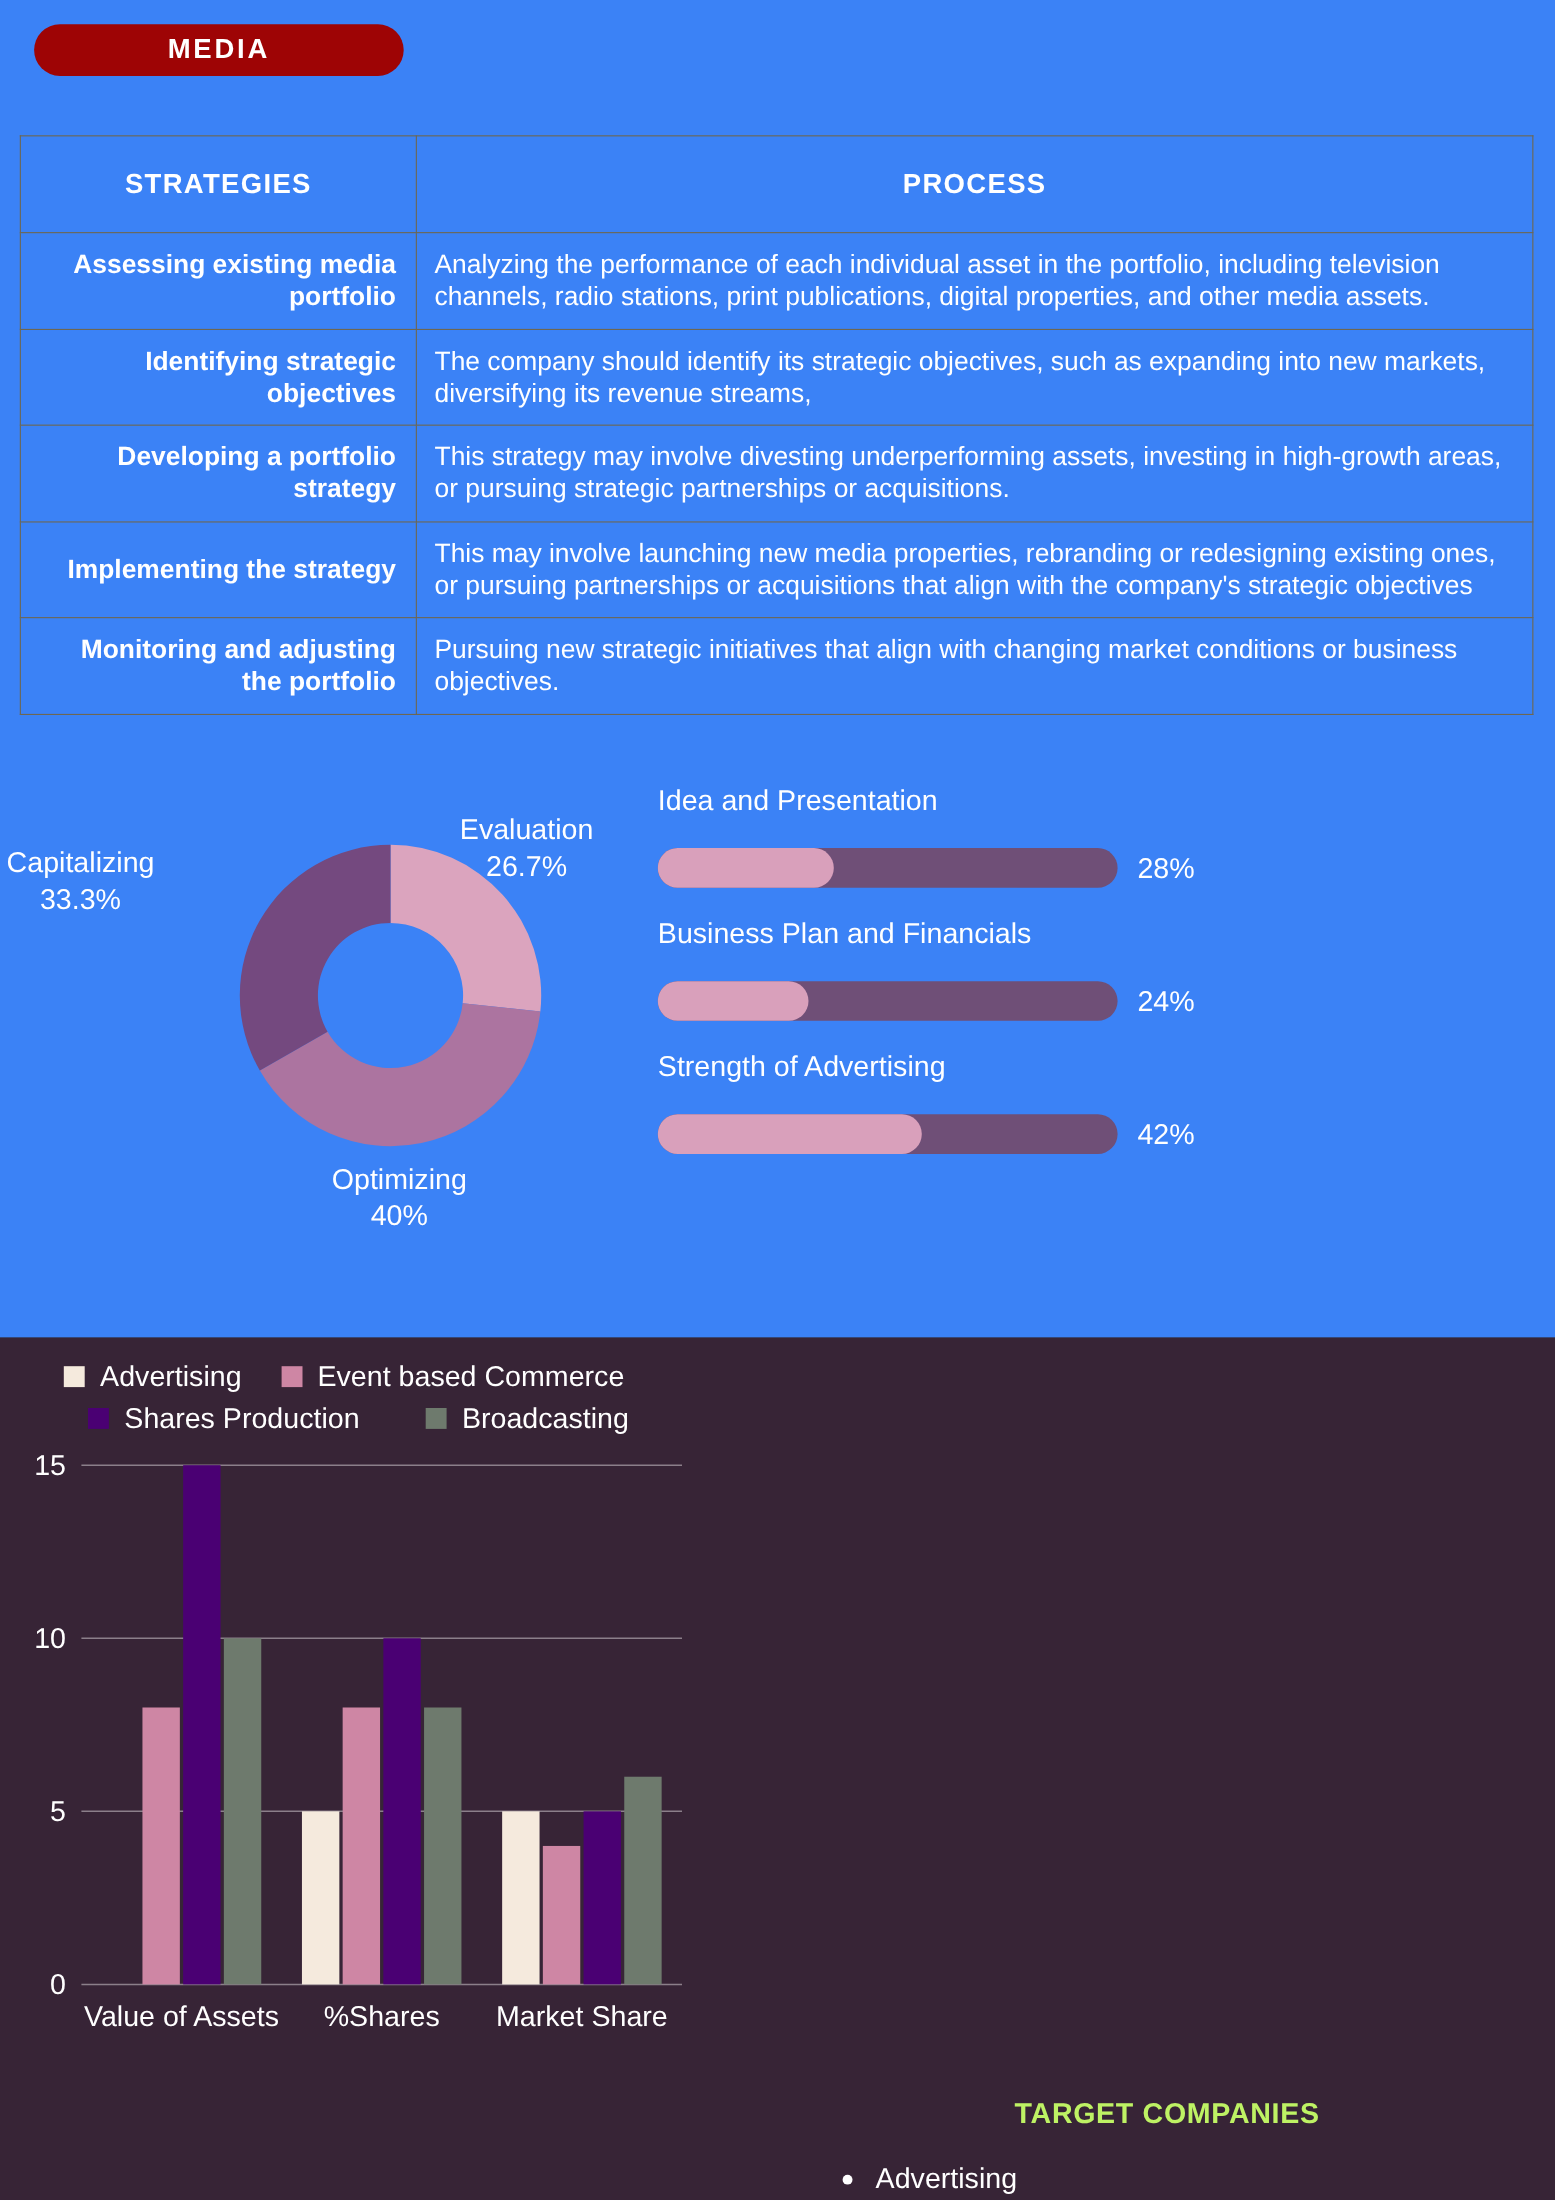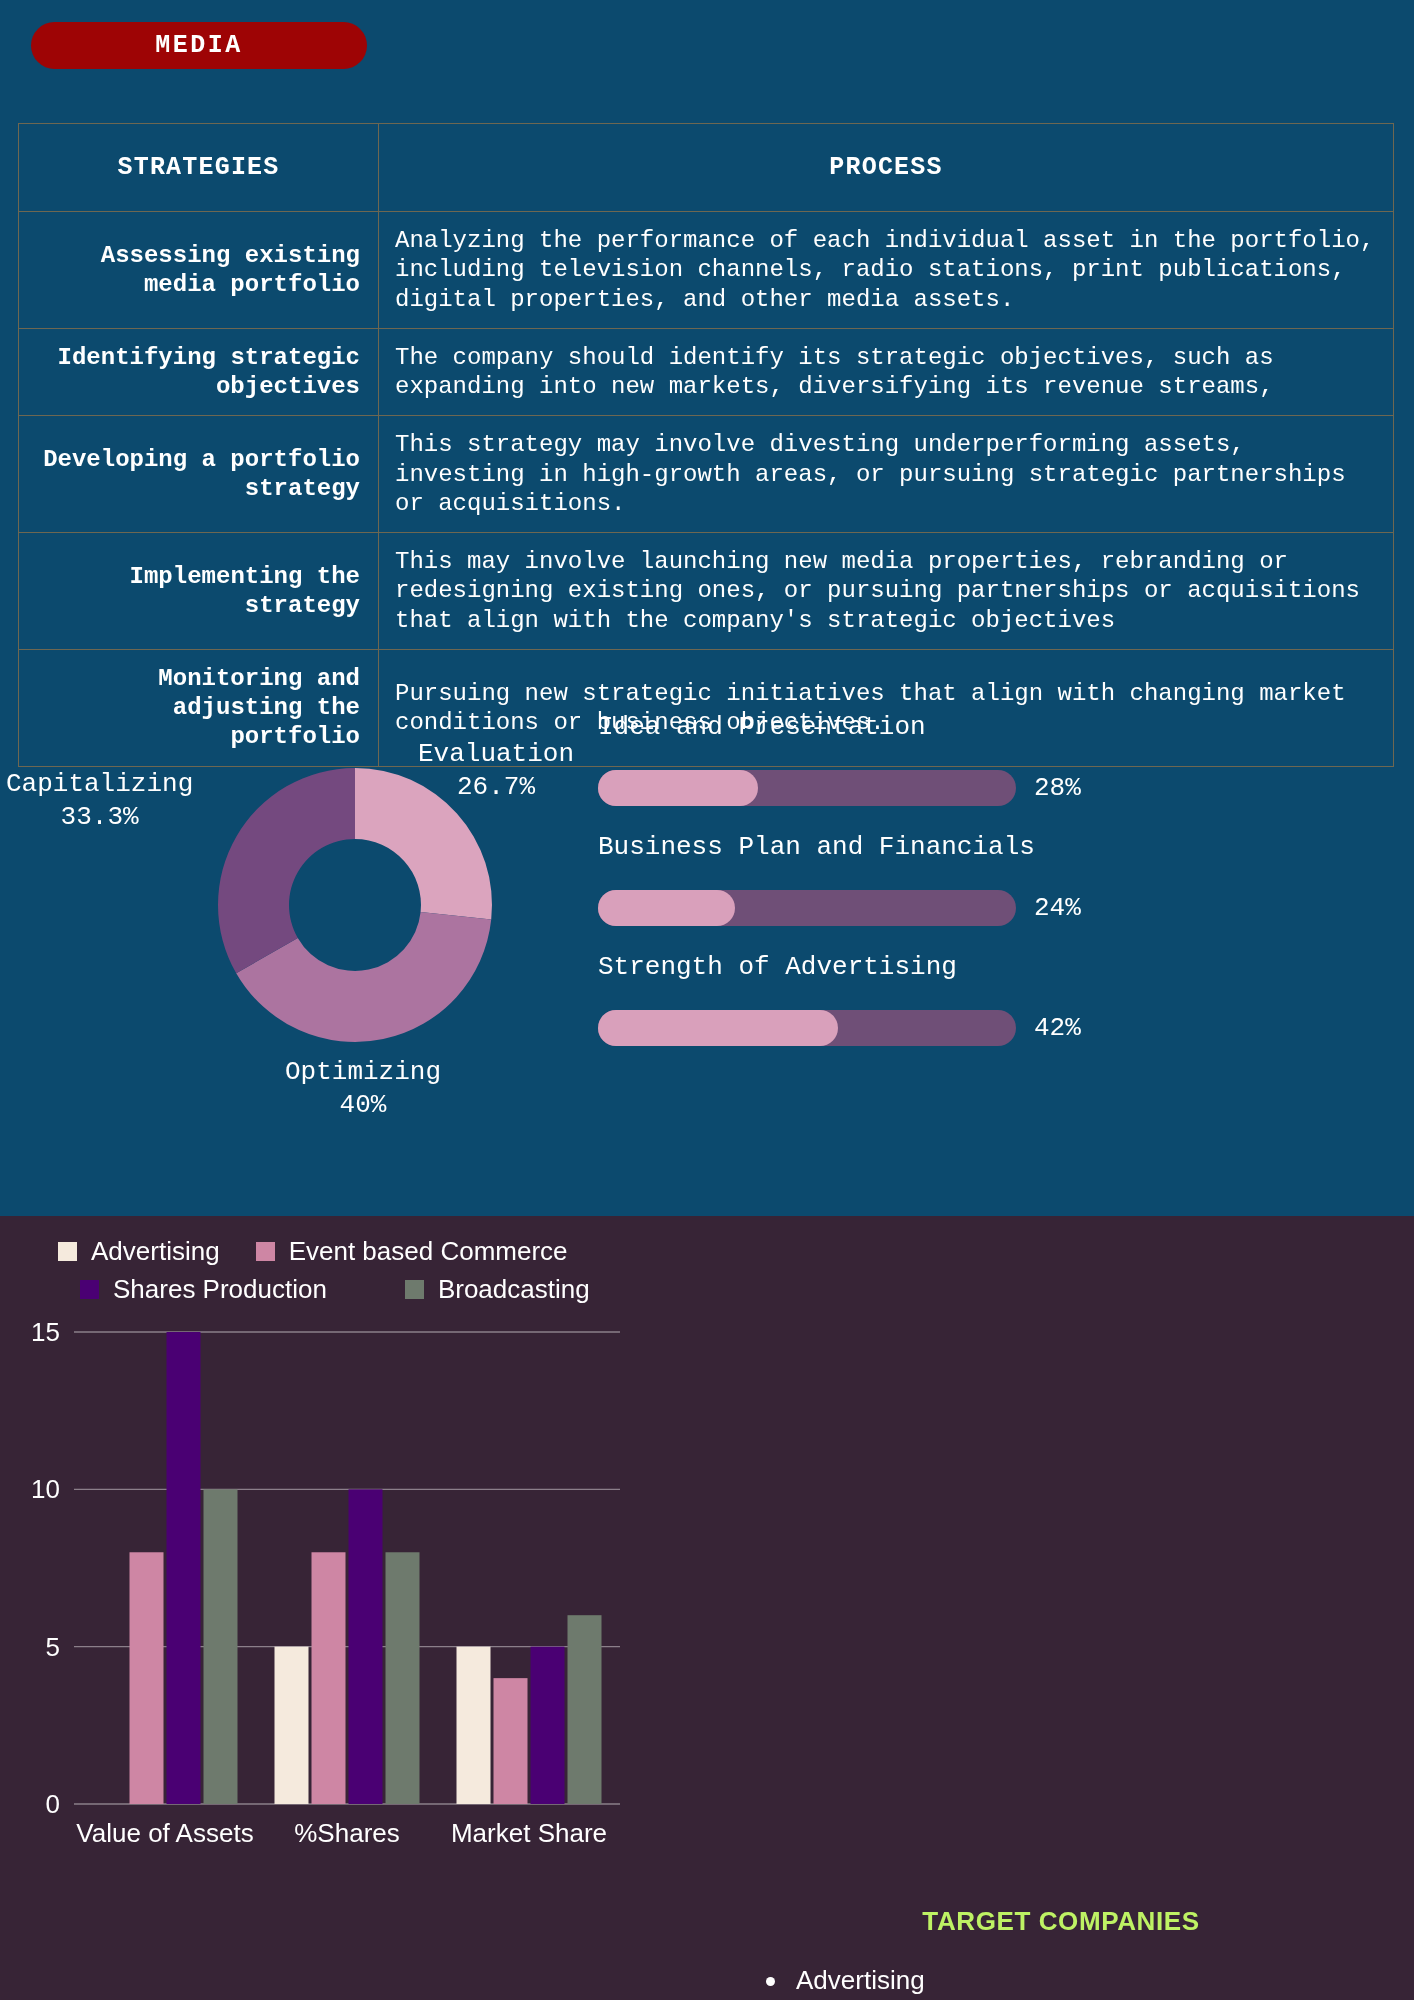--- a/index.html
+++ b/index.html
@@ -11,22 +11,21 @@
     color: #ffffff;
     overflow: hidden;
   }
 
   .page { position: relative; width: 1414px; height: 2000px; }
 
   
   .top-section {
     position: absolute; left: 0; top: 0;
     width: 1414px; height: 1216px;
-    background: #0c4a6e;
-    font-family: Liberation Mono, monospace;
+    background: #3b82f6;
   }
 
   
   .badge {
     position: absolute; left: 31px; top: 22px;
     width: 336px; height: 47px;
     background: #9E0405;
     border-radius: 24px;
     display: flex; align-items: center; justify-content: center;
   }
@@ -121,21 +120,21 @@
     width: 650px;
   }
   .legend-line { display: flex; align-items: center; margin-bottom: 7px; }
   .legend-item { display: flex; align-items: center; }
   .legend-swatch {
     width: 19px; height: 19px; flex: 0 0 19px; margin-right: 14px;
   }
   .legend-text { font-size: 26px; color: #ffffff; white-space: nowrap; }
   .legend-line .legend-item + .legend-item { margin-left: 36px; }
   .legend-line.row2 { padding-left: 22px; }
-  .legend-line.row2 .legend-item + .legend-item { margin-left: 66px; padding-left: 12px; }
+  .legend-line.row2 .legend-item + .legend-item { margin-left: 48px; padding-left: 12px; }
 
   
   .barchart {
     position: absolute; left: 14px; top: 98px;
     width: 620px; height: 560px;
   }
   .bc-svg { display: block; }
   .target-title {
     position: absolute; left: 728px; top: 1906px;
     width: 666px; text-align: center;

